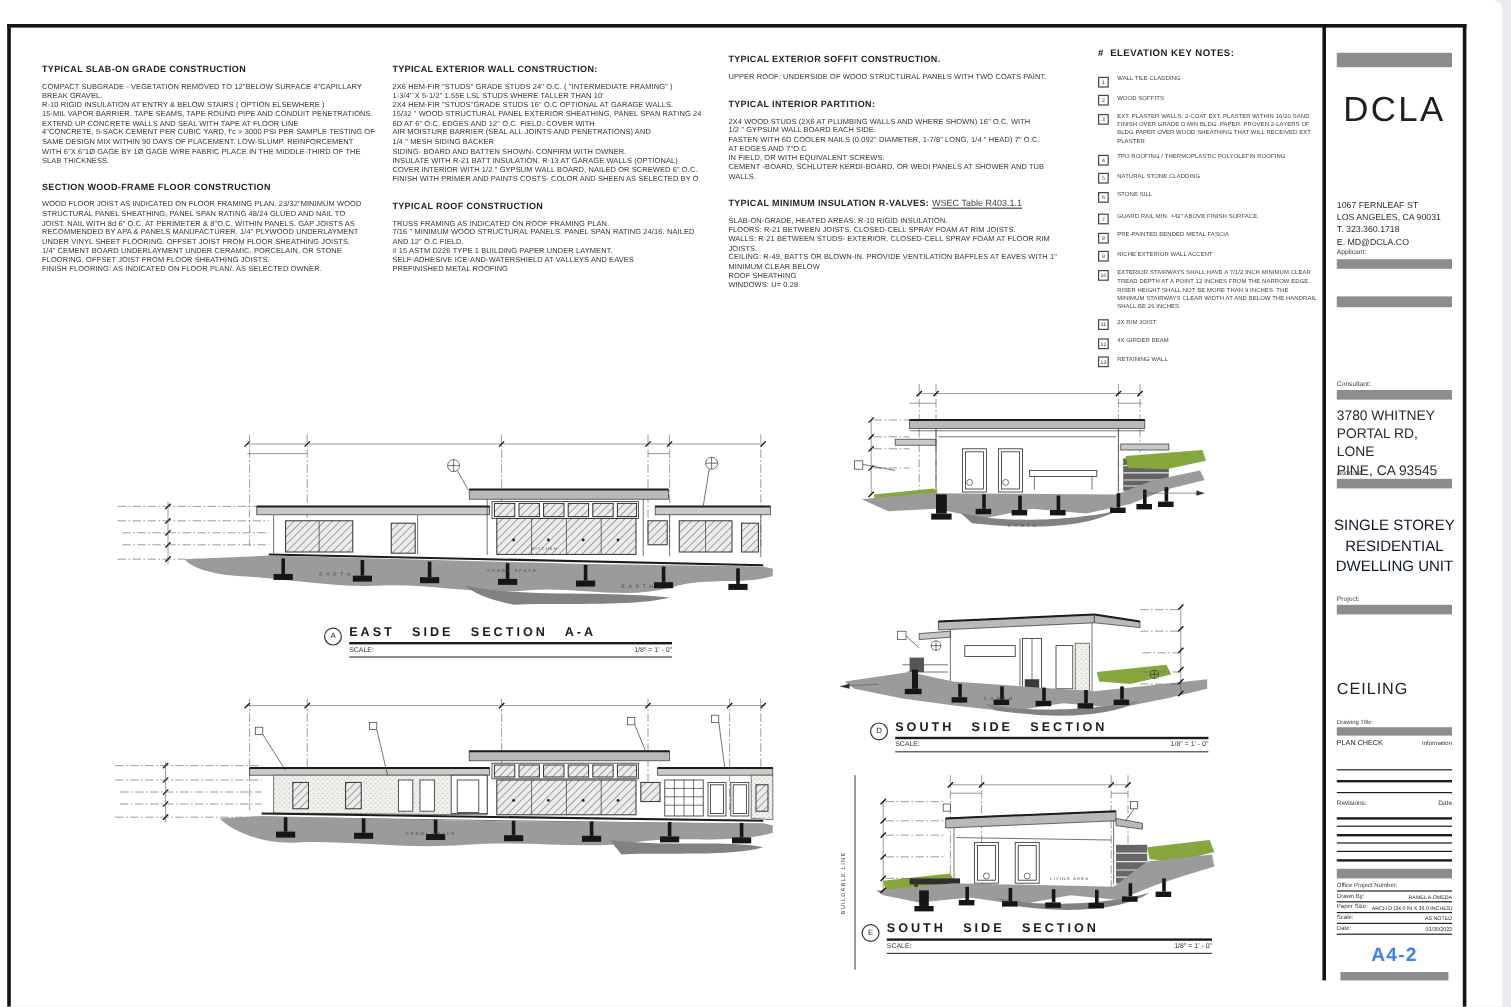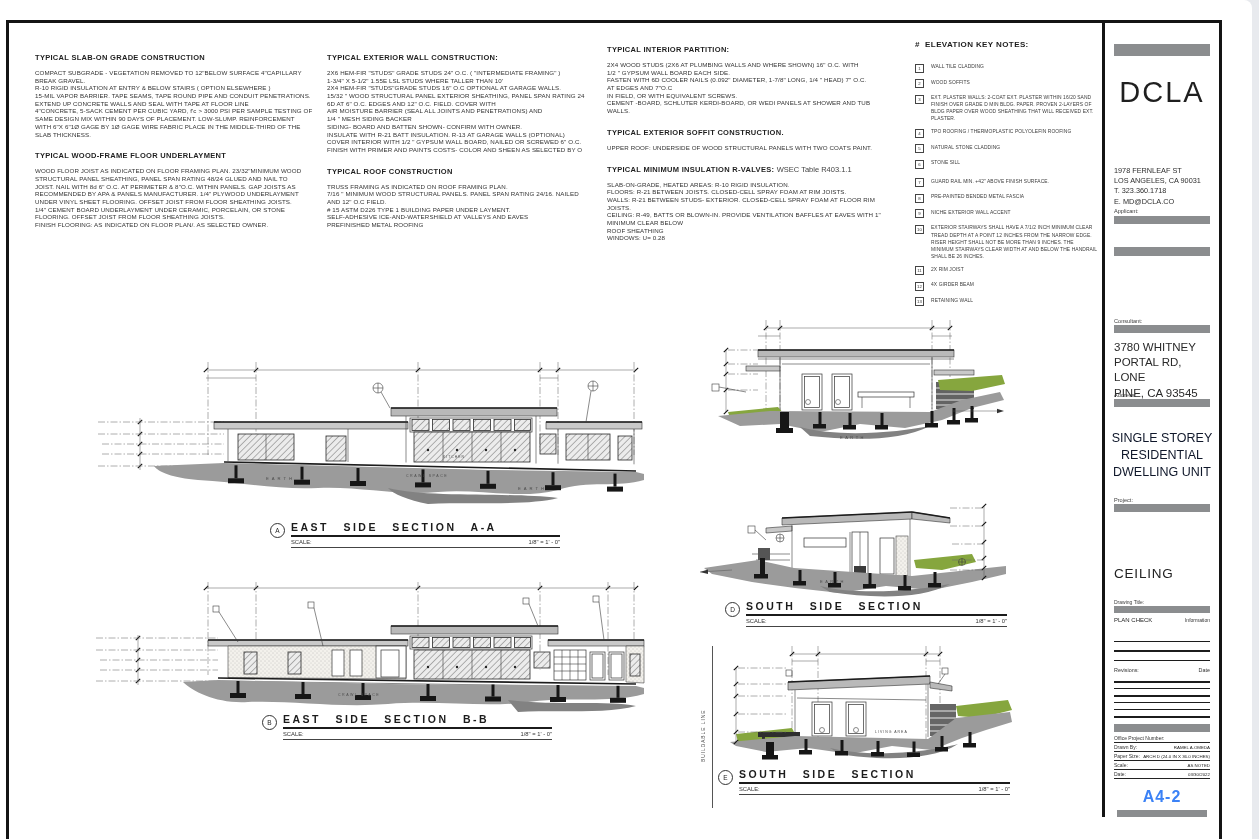--- a/index.html
+++ b/index.html
@@ -2,21 +2,21 @@
 <html><head>
 <meta charset="utf-8">
 <style>
   html,body{margin:0;padding:0;background:#e8eaee;font-family:"Liberation Sans",sans-serif;}
   #canvas{position:relative;width:1259px;height:839px;overflow:hidden;}
   #sheet{position:absolute;left:0;top:0;width:1252px;height:839px;background:#ffffff;border-top-right-radius:8px;}
   .bline{position:absolute;background:#141414;}
   
   .notes-col{position:absolute;}
   .note-h{font-size:7.5px;font-weight:700;letter-spacing:.3px;color:#1f1f1f;margin-bottom:7px;}
-  .note-h .sfx{font-weight:400;color:#444;letter-spacing:0;}
+  .note-h .sfx{font-weight:400;color:#444;letter-spacing:0;text-decoration:underline;}
   .note-b{font-size:6.2px;line-height:1.24;letter-spacing:.1px;color:#333;white-space:pre-line;}
   .note-sec + .note-sec{margin-top:13px;}
   
   .kn-title{font-size:8px;font-weight:700;letter-spacing:.4px;color:#1c1c1c;margin-bottom:14px;}
   .kn-item{display:flex;align-items:flex-start;margin-bottom:6px;}
   .kn-num{flex:0 0 auto;width:7px;height:7px;border:.9px solid #444;font-size:4.3px;line-height:7px;text-align:center;color:#333;margin-right:7px;margin-top:.5px;}
   .kn-text{font-size:4.9px;line-height:1.45;letter-spacing:.1px;color:#3a3a3a;}
   
   .dwg-label{position:absolute;display:flex;align-items:flex-start;}
   .marker{flex:0 0 auto;width:13px;height:13px;border:1px solid #333;border-radius:50%;font-size:6.5px;line-height:13px;text-align:center;color:#222;margin-right:6px;margin-top:2px;}
@@ -80,21 +80,21 @@
 BREAK GRAVEL.
 R-10 RIGID INSULATION AT ENTRY &amp; BELOW STAIRS ( OPTION ELSEWHERE )
 15-MIL VAPOR BARRIER. TAPE SEAMS, TAPE ROUND PIPE AND CONDUIT PENETRATIONS.
 EXTEND UP CONCRETE WALLS AND SEAL WITH TAPE AT FLOOR LINE
 4"CONCRETE, 5-SACK CEMENT PER CUBIC YARD, f'c &gt; 3000 PSI PER SAMPLE TESTING OF
 SAME DESIGN MIX WITHIN 90 DAYS OF PLACEMENT. LOW-SLUMP. REINFORCEMENT
 WITH 6"X 6"1Ø GAGE BY 1Ø GAGE WIRE FABRIC PLACE IN THE MIDDLE-THIRD OF THE
 SLAB THICKNESS.</div>
     </div>
     <div class="note-sec">
-      <div class="note-h">TYPICAL WOOD-FRAME FLOOR UNDERLAYMENT</div>
+      <div class="note-h">SECTION WOOD-FRAME FLOOR CONSTRUCTION</div>
       <div class="note-b">WOOD FLOOR JOIST AS INDICATED ON FLOOR FRAMING PLAN. 23/32"MINIMUM WOOD
 STRUCTURAL PANEL SHEATHING, PANEL SPAN RATING 48/24 GLUED AND NAIL TO
 JOIST. NAIL WITH 8d 6" O.C. AT PERIMETER &amp; 8"O.C. WITHIN PANELS. GAP JOISTS AS
 RECOMMENDED BY APA &amp; PANELS MANUFACTURER. 1/4" PLYWOOD UNDERLAYMENT
 UNDER VINYL SHEET FLOORING. OFFSET JOIST FROM FLOOR SHEATHING JOISTS.
 1/4" CEMENT BOARD UNDERLAYMENT UNDER CERAMIC, PORCELAIN, OR STONE
 FLOORING. OFFSET JOIST FROM FLOOR SHEATHING JOISTS.
 FINISH FLOORING: AS INDICATED ON FLOOR PLAN/. AS SELECTED OWNER.</div>
     </div>
   </div>
@@ -120,32 +120,32 @@
 7/16 " MINIMUM WOOD STRUCTURAL PANELS. PANEL SPAN RATING 24/16. NAILED
 AND 12" O.C FIELD.
 # 15 ASTM D226 TYPE 1 BUILDING PAPER UNDER LAYMENT.
 SELF-ADHESIVE ICE-AND-WATERSHIELD AT VALLEYS AND EAVES
 PREFINISHED METAL ROOFING</div>
     </div>
   </div>
 
   <div class="notes-col" style="left:607px;top:45px;width:290px;">
     <div class="note-sec">
+      <div class="note-h">TYPICAL EXTERIOR SOFFIT CONSTRUCTION.</div>
+      <div class="note-b">UPPER ROOF: UNDERSIDE OF WOOD STRUCTURAL PANELS WITH TWO COATS PAINT.</div>
+    </div>
+    <div class="note-sec">
       <div class="note-h">TYPICAL INTERIOR PARTITION:</div>
       <div class="note-b">2X4 WOOD STUDS (2X6 AT PLUMBING WALLS AND WHERE SHOWN) 16" O.C. WITH
 1/2 " GYPSUM WALL BOARD EACH SIDE.
 FASTEN WITH 6D COOLER NAILS (0.092" DIAMETER, 1-7/8" LONG, 1/4 " HEAD) 7" O.C.
 AT EDGES AND 7"O.C
 IN FIELD, OR WITH EQUIVALENT SCREWS.
 CEMENT -BOARD,  SCHLUTER KERDI-BOARD, OR WEDI PANELS AT SHOWER AND TUB
 WALLS.</div>
-    </div>
-    <div class="note-sec">
-      <div class="note-h">TYPICAL EXTERIOR SOFFIT CONSTRUCTION.</div>
-      <div class="note-b">UPPER ROOF: UNDERSIDE OF WOOD STRUCTURAL PANELS WITH TWO COATS PAINT.</div>
     </div>
     <div class="note-sec">
       <div class="note-h"><span>TYPICAL MINIMUM INSULATION R-VALVES:</span> <span class="sfx">WSEC Table R403.1.1</span></div>
       <div class="note-b">SLAB-ON-GRADE, HEATED AREAS: R-10 RIGID INSULATION.
 FLOORS: R-21 BETWEEN JOISTS. CLOSED-CELL SPRAY FOAM AT RIM JOISTS.
 WALLS: R-21 BETWEEN STUDS- EXTERIOR. CLOSED-CELL SPRAY FOAM AT FLOOR RIM
 JOISTS.
 CEILING: R-49, BATTS OR BLOWN-IN. PROVIDE VENTILATION BAFFLES AT EAVES WITH 1"
 MINIMUM CLEAR BELOW
 ROOF SHEATHING
@@ -458,30 +458,20 @@
           <rect x="332" y="116" width="16" height="5"></rect>
       <rect x="403.5" y="104.5" width="3" height="12"></rect>
           <rect x="397" y="116.5" width="16" height="5"></rect>
       <rect x="468.5" y="105" width="3" height="12"></rect>
           <rect x="462" y="117" width="16" height="5"></rect>
       <rect x="528.5" y="105.8" width="3" height="12"></rect>
           <rect x="522" y="117.8" width="16" height="5"></rect>
     </g>
     <text class="svgtxt" x="250" y="116" font-size="3.6" letter-spacing="1.5">CRAWL SPACE</text>
   </svg>
-  <div class="dwg-label" style="left:262px;top:713px;width:290px;">
-    <div class="marker">B</div>
-    <div class="lbl-main">
-      <div class="lbl-title">EAST SIDE SECTION B-B</div>
-      <div class="lbl-scale">
-            <span>SCALE:</span>
-            <span>1/8" = 1' - 0"</span>
-          </div>
-    </div>
-  </div>
 
   <svg style="position:absolute;left:700px;top:312px;" width="305" height="135" viewBox="0 0 305 135">
     <line class="dim" x1="66" y1="16" x2="250" y2="16"></line>
     <g class="tk">
           <line x1="63.8" y1="18.2" x2="68.2" y2="13.8"></line>
           <line x1="77.8" y1="18.2" x2="82.2" y2="13.8"></line>
           <line x1="229.8" y1="18.2" x2="234.2" y2="13.8"></line>
           <line x1="247.8" y1="18.2" x2="252.2" y2="13.8"></line>
         </g>
     <line class="dim" x1="58" y1="24" x2="80" y2="24"></line>
@@ -765,21 +755,21 @@
       <div class="lbl-scale">
             <span>SCALE:</span>
             <span>1/8" = 1' - 0"</span>
           </div>
     </div>
   </div>
 
   <div>
     <div class="tb-bar" style="left:1114px;top:44px;width:96px;height:12px;"></div>
     <div style="position:absolute;left:1110px;top:76px;width:104px;text-align:center;font-size:29px;letter-spacing:2px;color:#1f1f1f;font-weight:500;">DCLA</div>
-    <div style="position:absolute;left:1114px;top:166px;font-size:7.3px;line-height:1.4;color:#2e2e2e;white-space:pre-line;">1978 FERNLEAF ST
+    <div style="position:absolute;left:1114px;top:166px;font-size:7.3px;line-height:1.4;color:#2e2e2e;white-space:pre-line;">1067 FERNLEAF ST
 LOS ANGELES, CA 90031
 T. 323.360.1718
 E. MD@DCLA.CO</div>
     <div class="tb-label" style="left:1114px;top:208px;">Applicant:</div>
     <div class="tb-bar" style="left:1114px;top:216px;width:96px;height:8px;"></div>
     <div class="tb-bar" style="left:1114px;top:247px;width:96px;height:9px;"></div>
 
     <div class="tb-label" style="left:1114px;top:318px;">Consultant:</div>
     <div class="tb-bar" style="left:1114px;top:325px;width:96px;height:8px;"></div>
     <div style="position:absolute;left:1114px;top:340px;width:102px;font-size:11.5px;line-height:1.32;color:#2a2a2a;white-space:pre-line;">3780 WHITNEY

